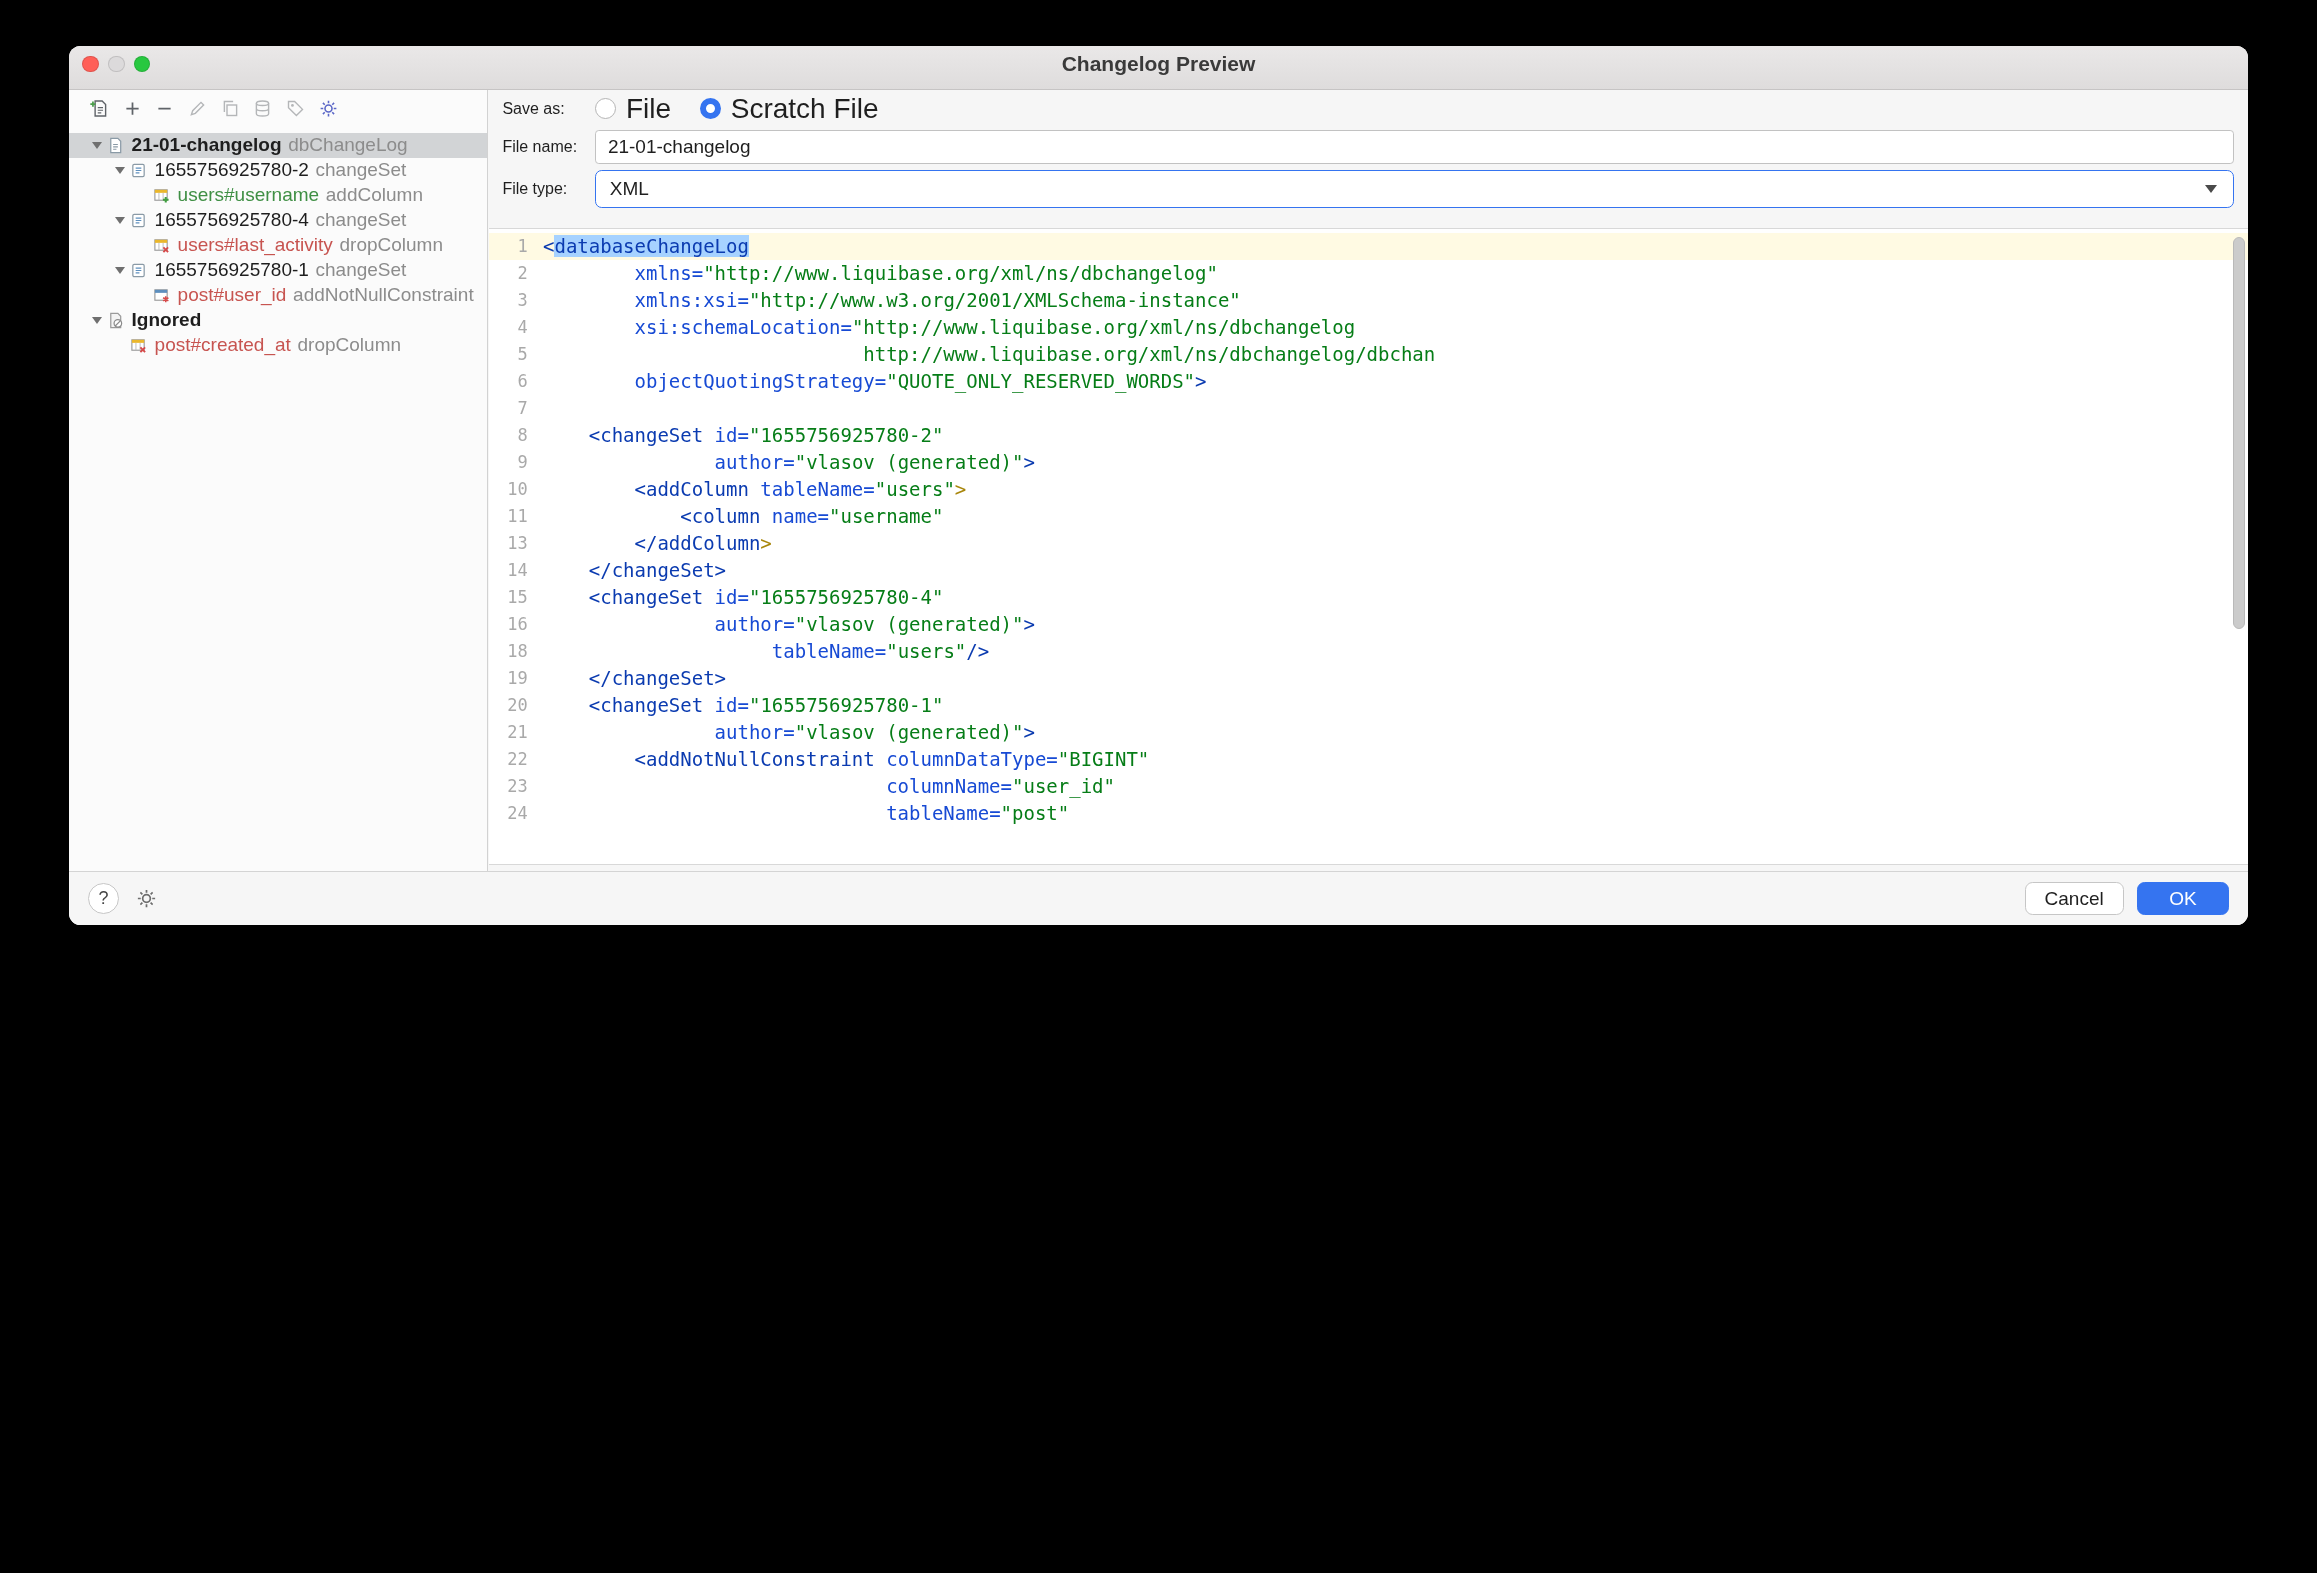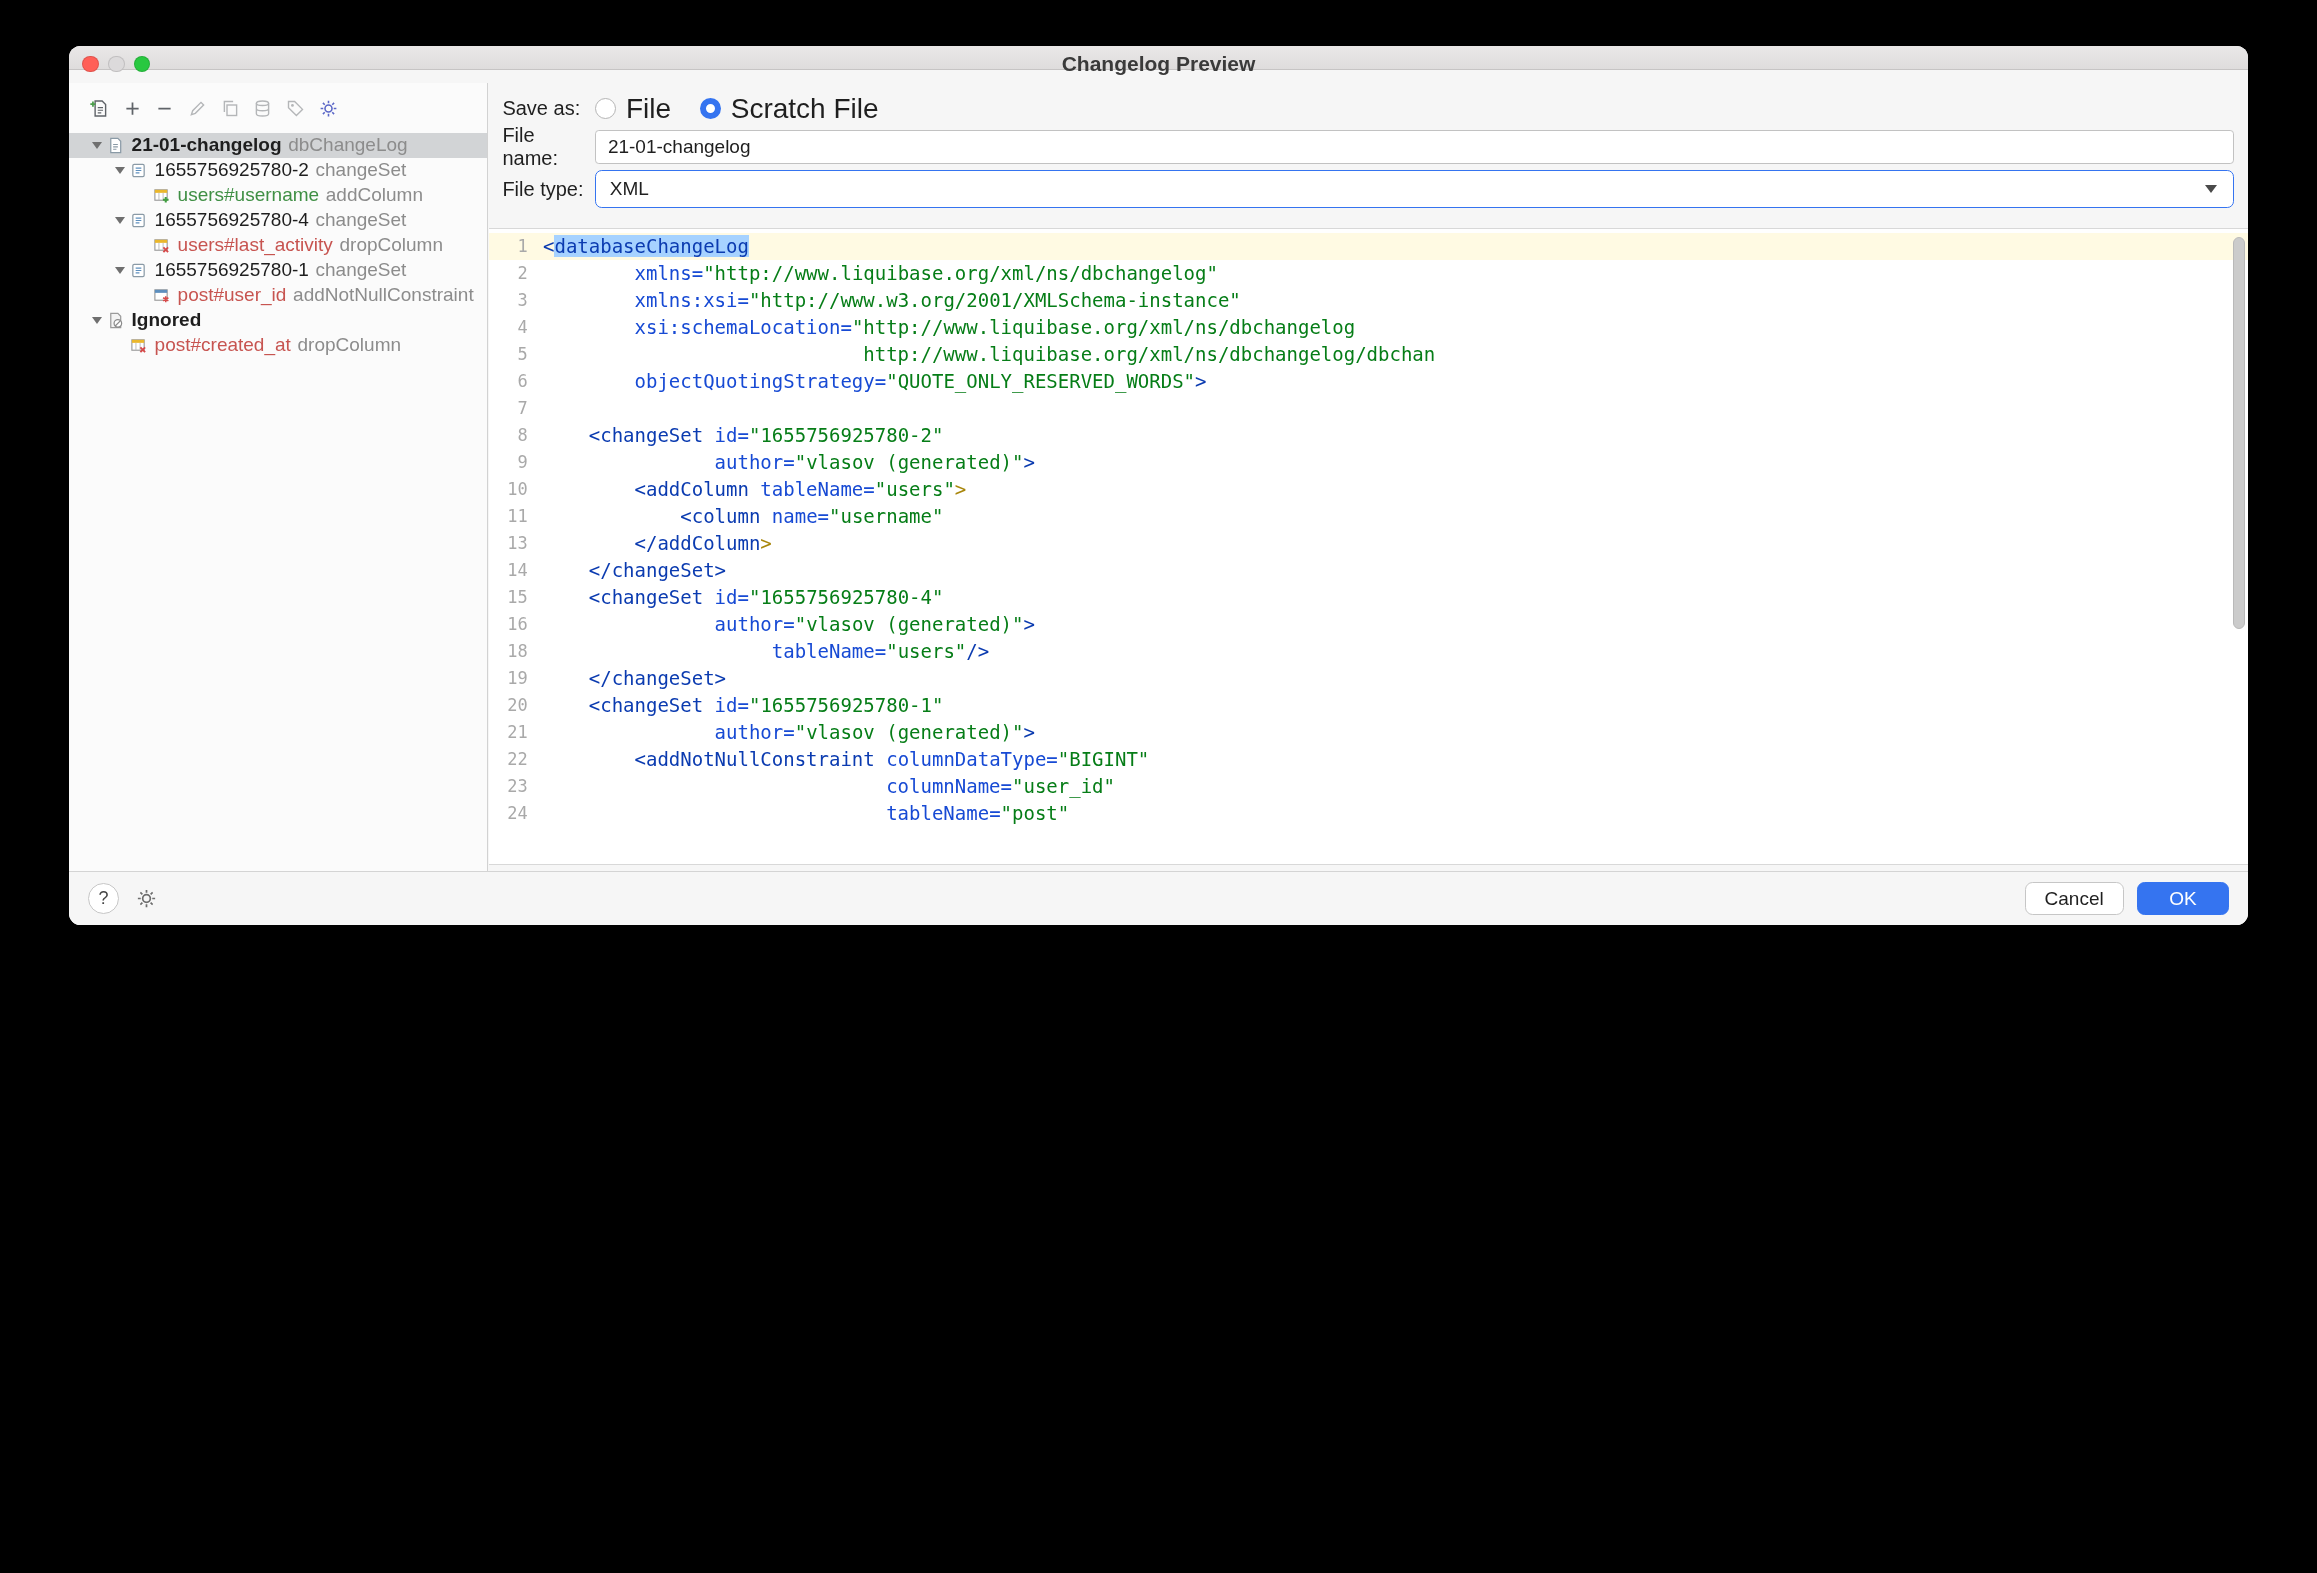--- a/index.html
+++ b/index.html
@@ -2,21 +2,21 @@
 <html style="--accent: #3574f0; --c-tag: #0b3bb0; --c-attr: #174ad4; --c-str: #067d17; --c-type: #b01b79; --c-brk: #a8860b; --c-add: #3f8f44; --c-rem: #c75450; --c-selbg: #a6d2ff; --c-caret: #fffae3; --c-lnum: #a9a9a9; --c-suffix: #8c8c8c;"><head>
 <meta charset="utf-8">
 <style>
   *{margin:0;padding:0;box-sizing:border-box;}
   html,body{width:2317px;height:1573px;}
   body{background:#000;font-family:"Liberation Sans",sans-serif;overflow:hidden;position:relative;}
 
   .win{position:absolute;left:69px;top:46px;width:2179px;height:879px;background:#f6f6f6;
        border-radius:11.5px;overflow:hidden;box-shadow:0 27px 76px rgba(0,0,0,.65);}
 
-  .titlebar{position:absolute;left:0;top:0;right:0;height:24px;
+  .titlebar{position:absolute;left:0;top:0;right:0;height:44px;
             background:linear-gradient(#eae8e8,#dedcdc);border-bottom:1px solid #c6c4c4;z-index:5;}
   .lights{position:absolute;left:13.4px;top:9.6px;display:flex;gap:9.6px;}
   .light{width:16.3px;height:16.3px;border-radius:50%;border:1px solid rgba(0,0,0,.12);}
   .title{line-height:36px;text-align:center;font-weight:bold;font-size:21px;color:#3a3a3a;}
 
   .left{position:absolute;left:0;top:37px;width:419px;bottom:54px;background:#fbfbfb;
         border-right:1px solid #d2d2d2;overflow:hidden;}
   .toolbar{display:flex;gap:5.7px;padding:11.5px 0 7.6px 17px;align-items:center;}
   .tbtn{width:27px;height:27px;display:flex;align-items:center;justify-content:center;border-radius:3.8px;}
   .tbtn svg{width:21px;height:21px;}
@@ -34,21 +34,21 @@
   .tlabel.bold{font-weight:bold;}
   .tlabel.green{color:var(--c-add,#3f8f44);}
   .tlabel.red{color:var(--c-rem,#c75450);}
   .tsuffix{color:var(--c-suffix,#8c8c8c);margin-left:6.7px;}
 
   .right{position:absolute;left:420px;top:37px;right:0;bottom:54px;background:#f6f6f6;}
   .frow{position:absolute;left:13.4px;right:14.3px;display:flex;align-items:center;}
   #row-saveas{top:9.6px;height:32.5px;}
   #row-filename{top:50px;height:28px;}
   #row-filetype{top:87px;height:38px;}
-  .flabel{width:93px;flex:none;font-size:20px;color:#1f1f1f;}
+  .flabel{width:93px;flex:none;font-size:16px;color:#1f1f1f;}
   .radio-group{display:flex;align-items:center;}
   .radio{display:flex;align-items:center;margin-right:29px;}
   .rdot{width:21px;height:21px;border-radius:50%;border:1.9px solid #b5b5b5;background:#fff;margin-right:9.6px;}
   .radio.on .rdot{border:6.7px solid var(--accent,#3574f0);}
   .rlabel{font-size:28px;color:#1f1f1f;}
   .finput{flex:1;height:34px;border:1px solid #c2c2c2;border-radius:3.8px;background:#fff;
           font-size:19px;padding:0 11.5px;color:#1f1f1f;font-family:inherit;outline:none;}
   .fselect{flex:1;height:38px;border:1.9px solid var(--accent,#3574f0);border-radius:6.7px;background:#fff;
            display:flex;align-items:center;padding:0 13.4px;font-size:19px;color:#1f1f1f;position:relative;}
   .fselect .arrow{position:absolute;right:15.3px;top:14.3px;border-left:6.7px solid transparent;

